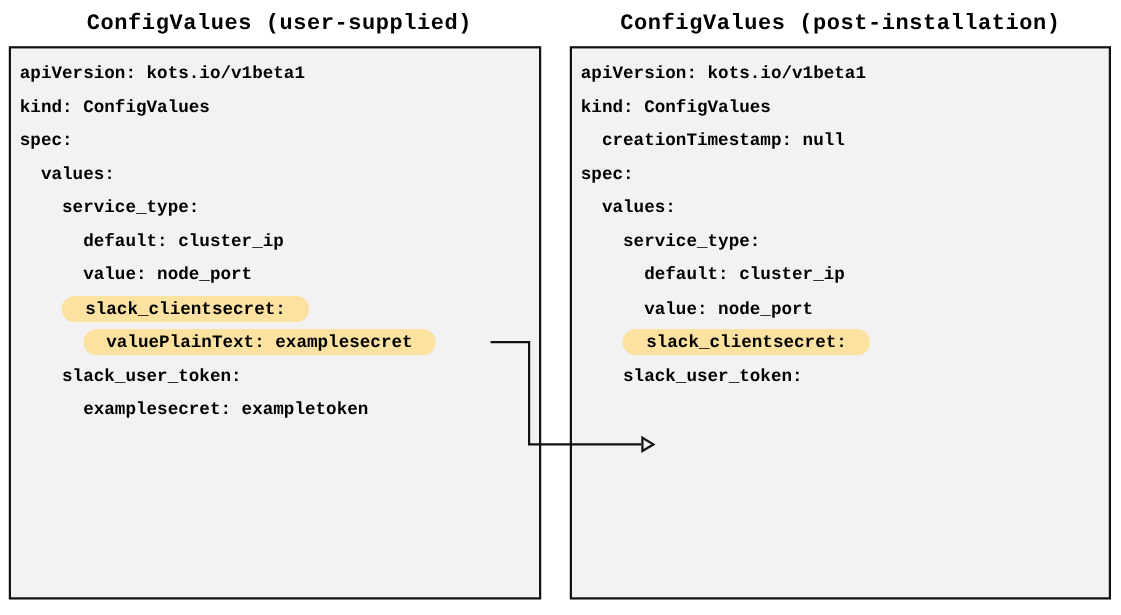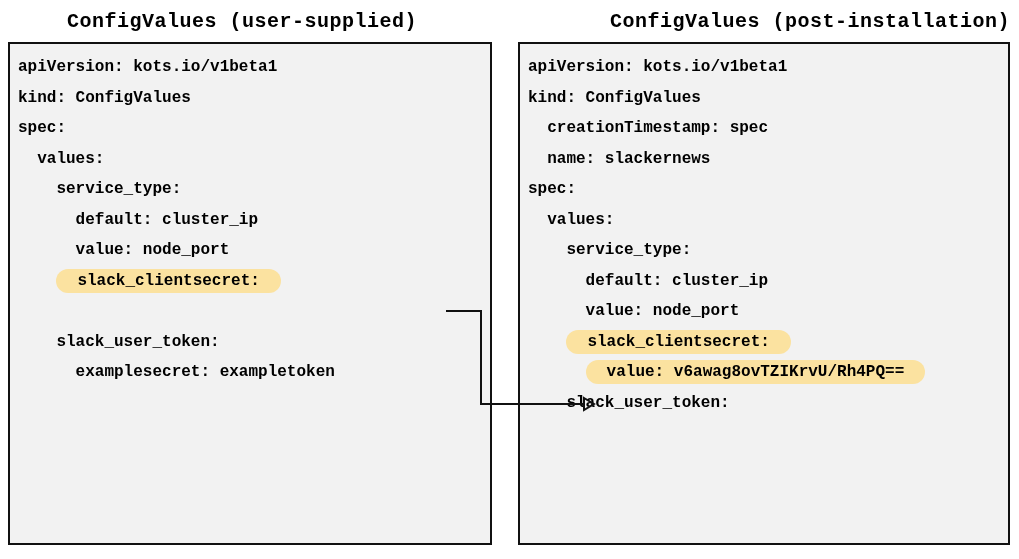--- a/index.html
+++ b/index.html
@@ -23,22 +23,22 @@
     top: 8px;
     height: 28px;
     line-height: 28px;
     text-align: center;
     font-weight: bold;
     font-size: 20px;
     letter-spacing: 0.5px;
     color: var(--text);
     white-space: pre;
   }
-  .panel-title.left  { left: 0;   width: 484px; }
-  .panel-title.right { left: 518px; width: 492px; text-align: right; }
+  .panel-title.left  { left: 12px;   width: 484px; }
+  .panel-title.right { left: 518px; width: 492px; }
   .panel {
     position: absolute;
     top: 42px;
     height: 503px;
     background: var(--panel-bg);
     border: 2px solid var(--border);
     box-sizing: border-box;
   }
   .panel.left  { left: 8px;   width: 484px; }
   .panel.right { left: 518px; width: 492px; }
@@ -78,39 +78,37 @@
 <div class="panel left">
   <div class="code" id="left-code">
       <div class="code-line"><span></span><span>apiVersion: kots.io/v1beta1</span></div>
       <div class="code-line"><span></span><span>kind: ConfigValues</span></div>
       <div class="code-line"><span></span><span>spec:</span></div>
       <div class="code-line"><span>  </span><span>values:</span></div>
       <div class="code-line"><span>    </span><span>service_type:</span></div>
       <div class="code-line"><span>      </span><span>default: cluster_ip</span></div>
       <div class="code-line"><span>      </span><span>value: node_port</span></div>
       <div class="code-line"><span>    </span><span class="hl">slack_clientsecret:</span></div>
-      <div class="code-line"><span>      </span></div>
+      <div class="code-line"><span>      </span><span class="hl">valuePlainText: examplesecret</span></div>
       <div class="code-line"><span>    </span><span>slack_user_token:</span></div>
       <div class="code-line"><span>      </span><span>examplesecret: exampletoken</span></div>
     </div>
 </div>
 
 <div class="panel right">
   <div class="code" id="right-code">
       <div class="code-line"><span></span><span>apiVersion: kots.io/v1beta1</span></div>
       <div class="code-line"><span></span><span>kind: ConfigValues</span></div>
-      <div class="code-line"><span>  </span><span>creationTimestamp: spec</span></div>
-      <div class="code-line"><span>  </span><span>name: slackernews</span></div>
+      <div class="code-line"><span>  </span><span>creationTimestamp: null</span></div>
       <div class="code-line"><span></span><span>spec:</span></div>
       <div class="code-line"><span>  </span><span>values:</span></div>
       <div class="code-line"><span>    </span><span>service_type:</span></div>
       <div class="code-line"><span>      </span><span>default: cluster_ip</span></div>
       <div class="code-line"><span>      </span><span>value: node_port</span></div>
       <div class="code-line"><span>    </span><span class="hl">slack_clientsecret:</span></div>
-      <div class="code-line"><span>      </span><span class="hl">value: v6awag8ovTZIKrvU/Rh4PQ==</span></div>
       <div class="code-line"><span>    </span><span>slack_user_token:</span></div>
     </div>
 </div>
 
 <svg class="arrow-overlay" width="1019" height="559" viewBox="0 0 1019 559" xmlns="http://www.w3.org/2000/svg">
   <polyline points="446,311 481,311 481,404 583,404" fill="none" stroke="#111111" stroke-width="2"></polyline>
   <polygon points="584,398 594,404 584,410" fill="none" stroke="#111111" stroke-width="2" stroke-linejoin="miter"></polygon>
 </svg>
 
 </body></html>

